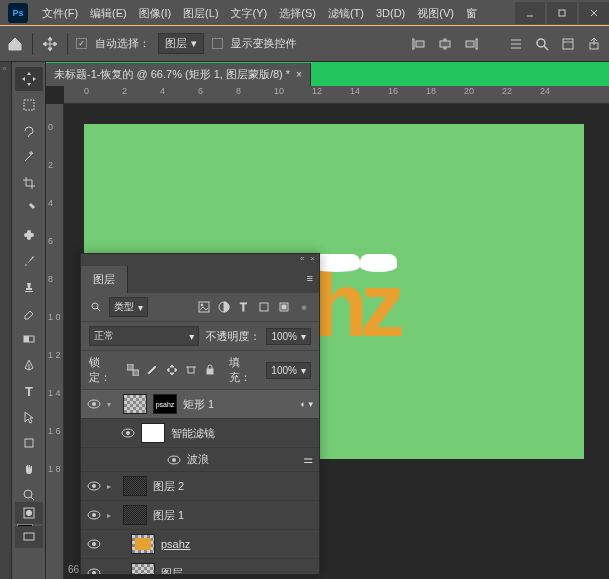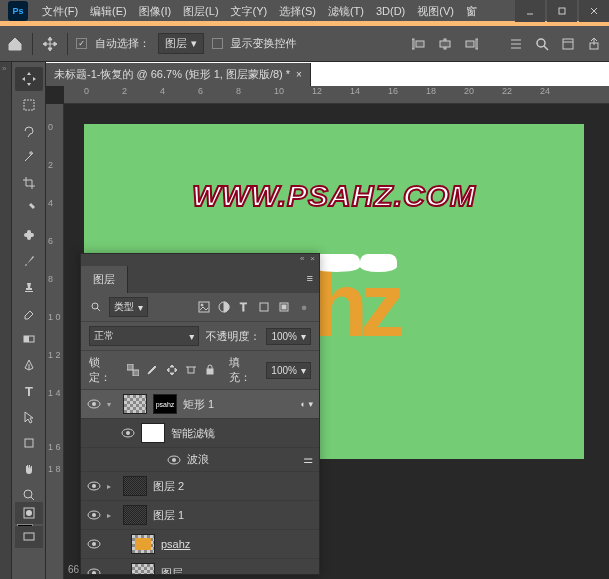--- a/index.html
+++ b/index.html
@@ -1,38 +1,38 @@
 <!DOCTYPE html>
 <html><head>
 <meta charset="utf-8">
 <style>
 * { margin: 0; padding: 0; box-sizing: border-box; font-family: "Microsoft YaHei", sans-serif; }
 body { width: 609px; height: 579px; background: #535353; overflow: hidden; color: #ddd; font-size: 11px; }
-.titlebar { height: 26px; background: #535353; display: flex; align-items: center; border-bottom: 5px solid #fdba74; }
+.titlebar { height: 26px; background: #535353; display: flex; align-items: center; border-bottom: 1px solid #fdba74; }
 .ps-logo { width: 20px; height: 20px; margin: 0 8px; background: #001e36; border-radius: 3px; color: #31a8ff; display: flex; align-items: center; justify-content: center; font-weight: bold; font-size: 9px; }
 .menu { display: flex; flex: 1; }
 .menu span { padding: 0 6px; cursor: pointer; line-height: 26px; }
 .winctl { display: flex; }
 .winctl div { width: 30px; height: 22px; display: flex; align-items: center; justify-content: center; background: #444; margin-left: 2px; cursor: pointer; }
 .optbar { height: 36px; background: #535353; border-bottom: 1px solid #2a2a2a; display: flex; align-items: center; padding: 0 6px; gap: 8px; }
 .ic { width: 18px; height: 18px; display: flex; align-items: center; justify-content: center; cursor: pointer; fill: #ccc; stroke: #ccc; }
 .divider { width: 1px; height: 22px; background: #333; }
 .dropdown { background: #424242; border: 1px solid #333; padding: 2px 6px; display: flex; align-items: center; gap: 4px; cursor: pointer; }
 .main { display: flex; height: calc(100% - 62px); }
 .sidepanel { width: 12px; background: #424242; border-right: 1px solid #2a2a2a; }
 .toolbar { width: 34px; background: #535353; border-right: 1px solid #2a2a2a; display: flex; flex-direction: column; padding-top: 4px; position: relative; }
 .tool { width: 28px; height: 24px; margin: 1px auto; display: flex; align-items: center; justify-content: center; cursor: pointer; border-radius: 2px; }
 .tool.active { background: #3a3a3a; }
 .swatch { margin: 6px auto; position: relative; width: 24px; height: 24px; }
 .swatch .fg { width: 16px; height: 16px; background: #000; border: 1px solid #888; position: absolute; }
 .swatch .bg { width: 16px; height: 16px; background: #fff; border: 1px solid #888; position: absolute; right: 0; bottom: 0; }
 .dock { position: absolute; bottom: 30px; left: 0; width: 34px; display: flex; flex-direction: column; }
 .dockbtn { width: 28px; height: 22px; margin: 1px auto; background: #424242; display: flex; align-items: center; justify-content: center; cursor: pointer; }
 .workspace { flex: 1; display: flex; flex-direction: column; background: #282828; position: relative; }
-.tabs { height: 24px; background: #ffffff; display: flex; align-items: center; }
+.tabs { height: 24px; background: #22c55e; display: flex; align-items: center; }
 .tab { background: #535353; padding: 4px 8px; border-right: 1px solid #2a2a2a; display: flex; align-items: center; gap: 6px; }
 .ruler-h { height: 18px; background: #535353; border-bottom: 1px solid #333; display: flex; margin-left: 18px; overflow: hidden; position: relative; }
 .ruler-h span { font-size: 9px; color: #aaa; position: absolute; }
 .ruler-area { flex: 1; display: flex; }
 .ruler-v { width: 18px; background: #535353; border-right: 1px solid #333; position: relative; font-size: 9px; color: #aaa; }
 .ruler-v span { position: absolute; left: 2px; }
 .canvas-area { flex: 1; background: #282828; padding: 20px 10px 0 20px; position: relative; }
 .canvas { width: 500px; height: 335px; background: #74cc74; position: relative; overflow: hidden; }
 .url { position: absolute; top: 55px; left: 0; right: 0; text-align: center; font-size: 30px; font-weight: bold; font-style: italic; color: #fff; -webkit-text-stroke: 2px #8b0020; letter-spacing: 1px; }
 .beer { position: absolute; top: 130px; left: 0; right: 0; text-align: center; font-size: 90px; font-weight: 900; color: #e8a030; font-family: Arial; letter-spacing: -8px; }
@@ -308,26 +308,25 @@
     <div class="ruler-area">
       <div class="ruler-v">
           <span style="top: 18px;">0</span>
           <span style="top: 56px;">2</span>
           <span style="top: 94px;">4</span>
           <span style="top: 132px;">6</span>
           <span style="top: 170px;">8</span>
           <span style="top: 208px;">1 0</span>
           <span style="top: 246px;">1 2</span>
           <span style="top: 284px;">1 4</span>
-          <span style="top: 338px;">1 6</span>
+          <span style="top: 322px;">1 6</span>
           <span style="top: 360px; text-align: right;">1 8</span>
         </div>
       <div class="canvas-area">
         <div class="canvas">
-          <div class="url">WWW.PSAHZ.COM</div>
           <div class="beer"><span>a</span><span>h</span><span>z</span></div>
         </div>
         <div class="zoom-lbl" style="position:absolute;bottom:4px;left:0">66.67</div>
       </div>
     </div>
   </div>
 </div>
 
 <div class="layers-panel">
   <div class="panel-hdr">

